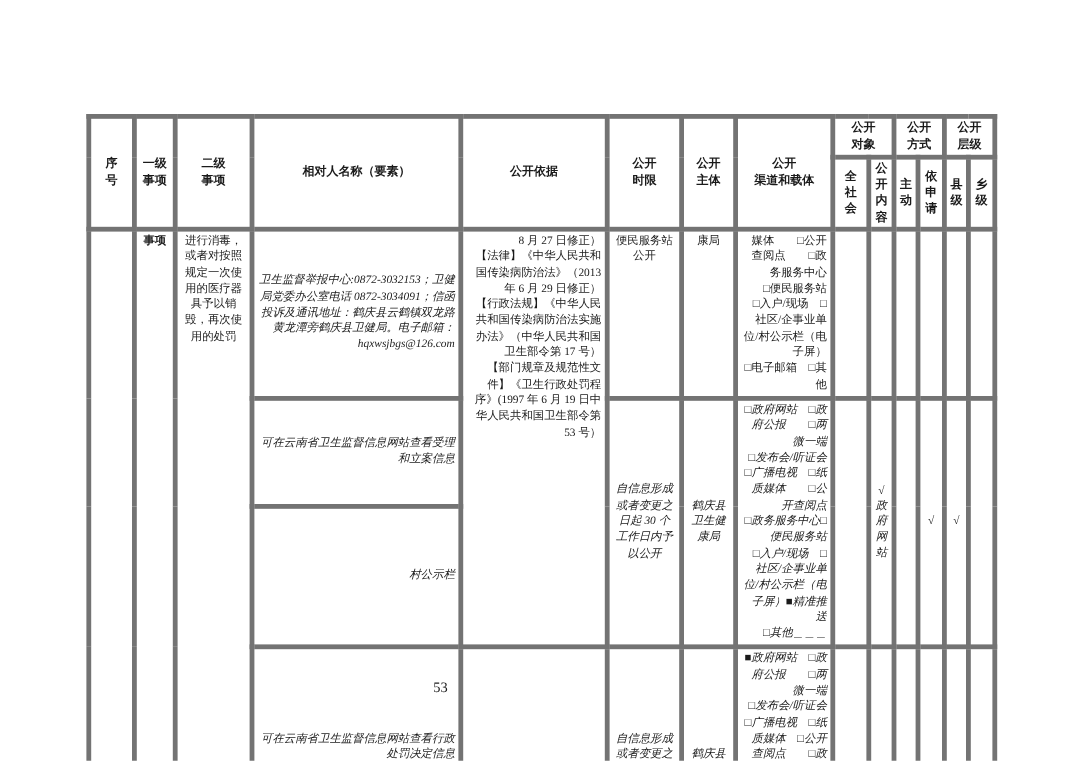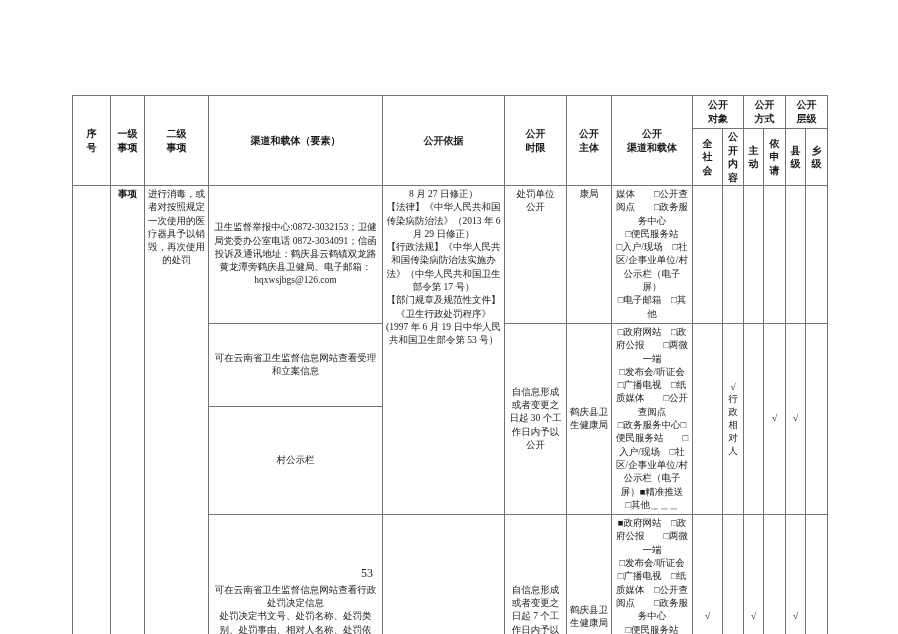--- a/index.html
+++ b/index.html
@@ -11,39 +11,39 @@
     position:relative;
     overflow:hidden;
   }
   .sheet { position:absolute; left:72px; top:95px; }
   table.gov {
     border-collapse:collapse;
     table-layout:fixed;
     width:755px;
   }
   table.gov th, table.gov td {
-    border:1px solid #737373;
+    border:4px solid #737373;
     padding:2px 3px;
     font-size:9.5px;
     line-height:1.4;
     overflow:hidden;
     word-break:break-word;
   }
   table.gov th {
     font-weight:bold;
     text-align:center;
     vertical-align:middle;
     white-space:pre-line;
     font-size:10px;
     padding:1px 1px;
   }
   .vt { vertical-align:top; }
-  .vm { vertical-align:middle; }
+  .vm { vertical-align:middle;font-style:italic; }
   .tc { text-align:center; }
-  .tl { text-align:center; }
+  .tl { text-align:right; }
   .pre { white-space:pre-wrap; }
   .bold { font-weight:bold; }
   
   .vert {
     width:1.1em;
     margin:0 auto;
     word-break:break-all;
     line-height:1.35;
     text-align:center;
   }
@@ -79,21 +79,21 @@
     </colgroup>
 
     <tbody>
         <tr style="height:33px">
       <th rowspan="2">序
 号</th>
       <th rowspan="2">一级
 事项</th>
       <th rowspan="2">二级
 事项</th>
-      <th rowspan="2">渠道和载体（要素）</th>
+      <th rowspan="2">相对人名称（要素）</th>
       <th rowspan="2">公开依据</th>
       <th rowspan="2">公开
 时限</th>
       <th rowspan="2">公开
 主体</th>
       <th rowspan="2">公开
 渠道和载体</th>
       <th colspan="2">公开
 对象</th>
       <th colspan="2">公开
@@ -113,21 +113,21 @@
 
     <tr style="height:82px">
       <td rowspan="4" class="vt tc"></td>
       <td rowspan="4" class="vt tc bold">事项</td>
       <td rowspan="4" class="vt tc">进行消毒，或者对按照规定一次使用的医疗器具予以销毁，再次使用的处罚</td>
       <td class="vm tl">卫生监督举报中心:0872-3032153；卫健局党委办公室电话 0872-3034091；信函投诉及通讯地址：鹤庆县云鹤镇双龙路黄龙潭旁鹤庆县卫健局。电子邮箱：hqxwsjbgs@126.com</td>
       <td rowspan="3" class="vt tl pre">8 月 27 日修正）
 【法律】《中华人民共和国传染病防治法》（2013 年 6 月 29 日修正）
 【行政法规】《中华人民共和国传染病防治法实施办法》（中华人民共和国卫生部令第 17 号）
 【部门规章及规范性文件】《卫生行政处罚程序》(1997 年 6 月 19 日中华人民共和国卫生部令第 53 号）</td>
-      <td class="vt tc pre">处罚单位
+      <td class="vt tc pre">便民服务站
 公开</td>
       <td class="vt tc">康局</td>
       <td class="vt tl pre">媒体　　□公开查阅点　　□政务服务中心
 □便民服务站
 □入户/现场　□社区/企事业单位/村公示栏（电子屏）
 □电子邮箱　□其他</td>
       <td class="vm tc"></td>
       <td class="vm tc"></td>
       <td class="vm tc"></td>
       <td class="vm tc"></td>
@@ -138,21 +138,21 @@
     <tr style="height:48px">
       <td class="vm tl">可在云南省卫生监督信息网站查看受理和立案信息</td>
       <td rowspan="2" class="vm tc">自信息形成或者变更之日起 30 个工作日内予以公开</td>
       <td rowspan="2" class="vm tc">鹤庆县卫生健康局</td>
       <td rowspan="2" class="vm tl pre">□政府网站　□政府公报　　□两微一端
 □发布会/听证会　□广播电视　□纸质媒体　　□公开查阅点
 □政务服务中心□便民服务站　　□入户/现场　□社区/企事业单位/村公示栏（电子屏）■精准推送
 □其他＿＿＿</td>
       <td rowspan="2" class="vm tc"></td>
       <td rowspan="2" class="vm tc">
-            <div class="vert check">√行政相对人</div>
+            <div class="vert check">√政府网站</div>
           </td>
       <td rowspan="2" class="vm tc"></td>
       <td rowspan="2" class="vm tc check">√</td>
       <td rowspan="2" class="vm tc check">√</td>
       <td rowspan="2" class="vm tc"></td>
     </tr>
 
     <tr style="height:63px">
       <td class="vm tl">村公示栏</td>
     </tr>

